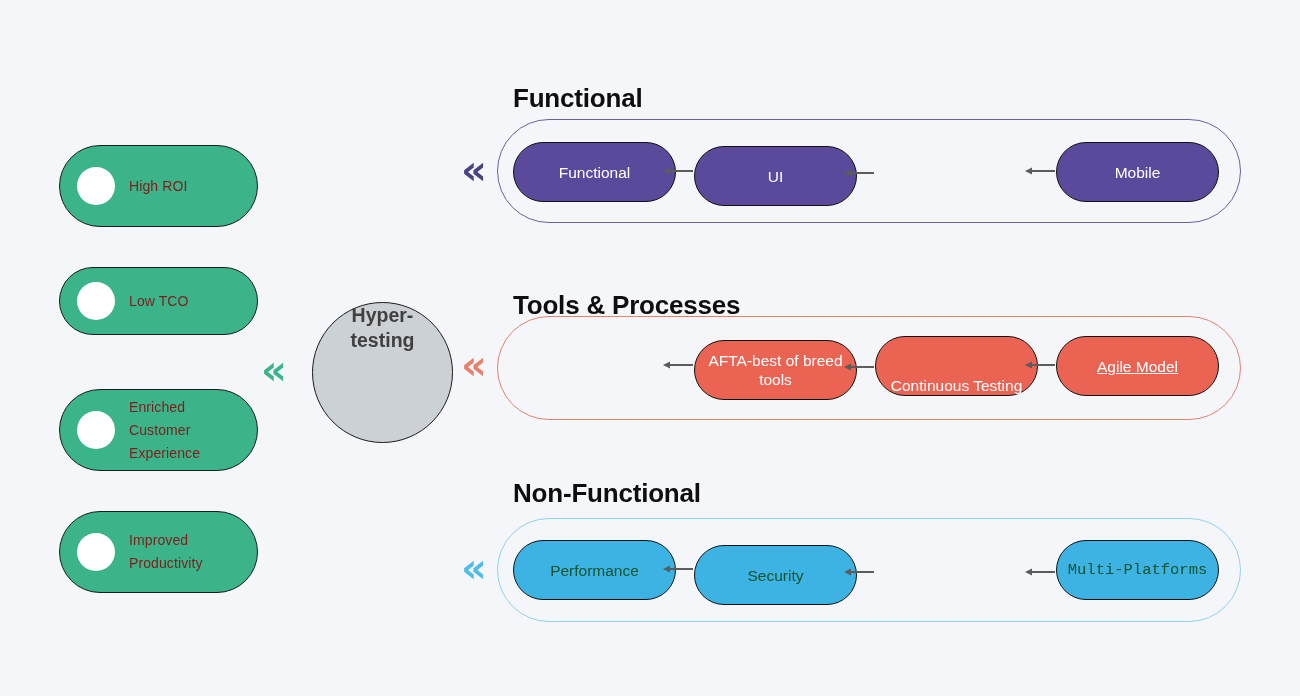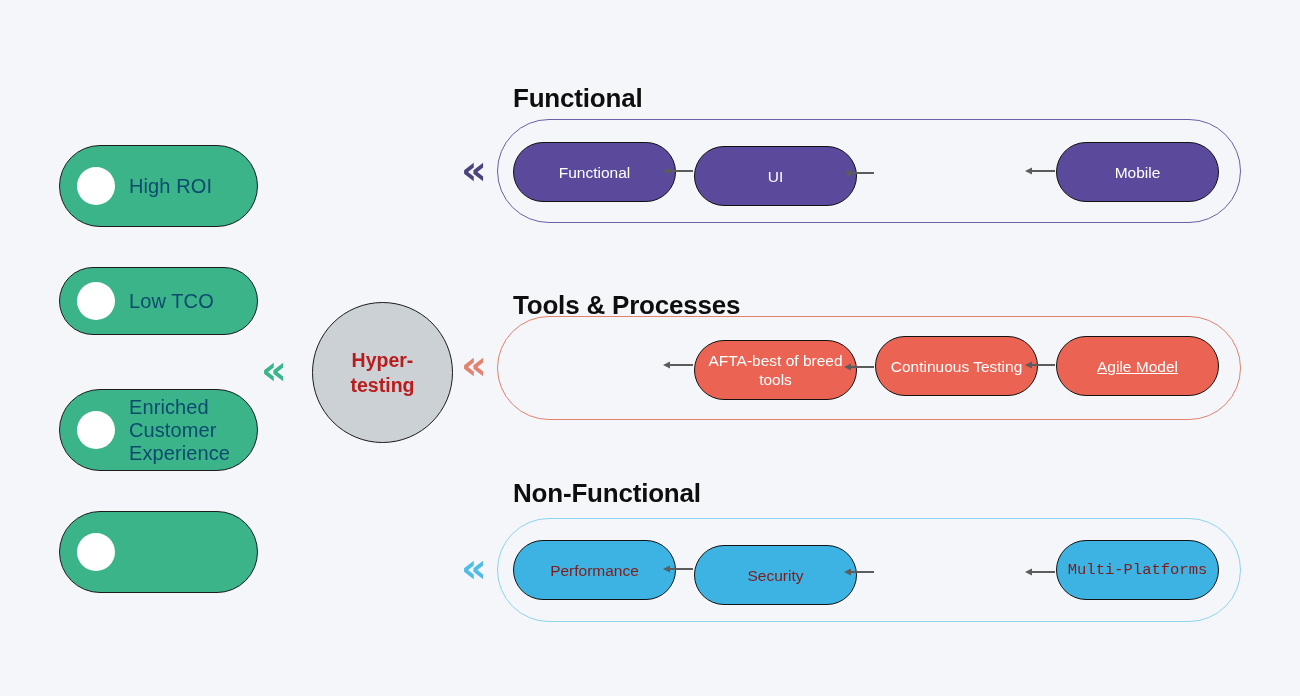--- a/index.html
+++ b/index.html
@@ -36,44 +36,44 @@
   }
   .benefit .dot {
     width: 38px;
     height: 38px;
     min-width: 38px;
     border-radius: 50%;
     background: #ffffff;
     margin-right: 14px;
   }
   .benefit .blabel {
-    color: #0c4a6e;
-    font-size: 20px;
+    color: #7f1d1d;
+    font-size: 14px;
     line-height: 23px;
     letter-spacing: 0.1px;
   }
 
   
   .hub {
     position: absolute;
     left: 312px;
     top: 302px;
     width: 141px;
     height: 141px;
     border-radius: 50%;
     background: #ccd1d6;
     border: 1.6px solid #1c1c1c;
     box-sizing: border-box;
     display: flex;
-    align-items: center;
+    align-items: flex-start;
     justify-content: center;
     text-align: center;
     font-size: 19.5px;
     font-weight: bold;
-    color: #b91c1c;
+    color: #404040;
     line-height: 25px;
   }
 
   
   .chev {
     position: absolute;
     font-size: 40px;
     line-height: 40px;
     font-weight: bold;
     font-family: "DejaVu Sans", sans-serif;
@@ -113,21 +113,21 @@
     display: flex;
     align-items: center;
     justify-content: center;
     text-align: center;
     font-size: 15.5px;
     line-height: 19px;
     padding: 0 8px;
   }
   .ipill.purple { background: #5b4a9b; color: #ffffff; }
   .ipill.red    { background: #eb6352; color: #ffffff; }
-  .ipill.blue   { background: #3cb3e3; color: #7f1d1d; }
+  .ipill.blue   { background: #3cb3e3; color: #14532d; }
 
   
   .conn {
     position: absolute;
     height: 12px;
     width: 32px;
   }
   .conn svg { display: block; }
 </style>
 </head>
@@ -145,20 +145,21 @@
     <span class="blabel">Low TCO</span>
   </div>
 
   <div class="benefit" style="top:389px; height:82px;">
     <span class="dot"></span>
     <span class="blabel" style="max-width:110px;">Enriched Customer Experience</span>
   </div>
 
   <div class="benefit" style="top:511px; height:82px;">
     <span class="dot"></span>
+    <span class="blabel" style="max-width:118px;">Improved Productivity</span>
   </div>
 
   <div class="chev" style="left:261px; top:350px; color:#3cb489;">«</div>
 
   <div class="hub">
     <span>
       <span>Hyper-</span><br>
       <span>testing</span>
     </span>
   </div>
@@ -211,21 +212,21 @@
   </div>
   <div class="ipill red" style="left:694px; top:340px;">
     <span>AFTA-best of breed tools</span>
   </div>
   <div class="conn" style="left:843px; top:361px;">
     <svg width="32" height="12" viewBox="0 0 32 12">
       <line x1="31" y1="6" x2="5" y2="6" stroke="#5c5c5c" stroke-width="2"></line>
       <path d="M1 6 L8 2.5 L8 9.5 Z" fill="#5c5c5c"></path>
     </svg>
   </div>
-  <div class="ipill red" style="left:875px; top:336px;">
+  <div class="ipill red" style="left:875px; top:336px;align-items:flex-end;">
     <span>Continuous Testing</span>
   </div>
   <div class="conn" style="left:1024px; top:359px;">
     <svg width="32" height="12" viewBox="0 0 32 12">
       <line x1="31" y1="6" x2="5" y2="6" stroke="#5c5c5c" stroke-width="2"></line>
       <path d="M1 6 L8 2.5 L8 9.5 Z" fill="#5c5c5c"></path>
     </svg>
   </div>
   <div class="ipill red" style="left:1056px; top:336px;text-decoration:underline;">
     <span>Agile Model</span>

